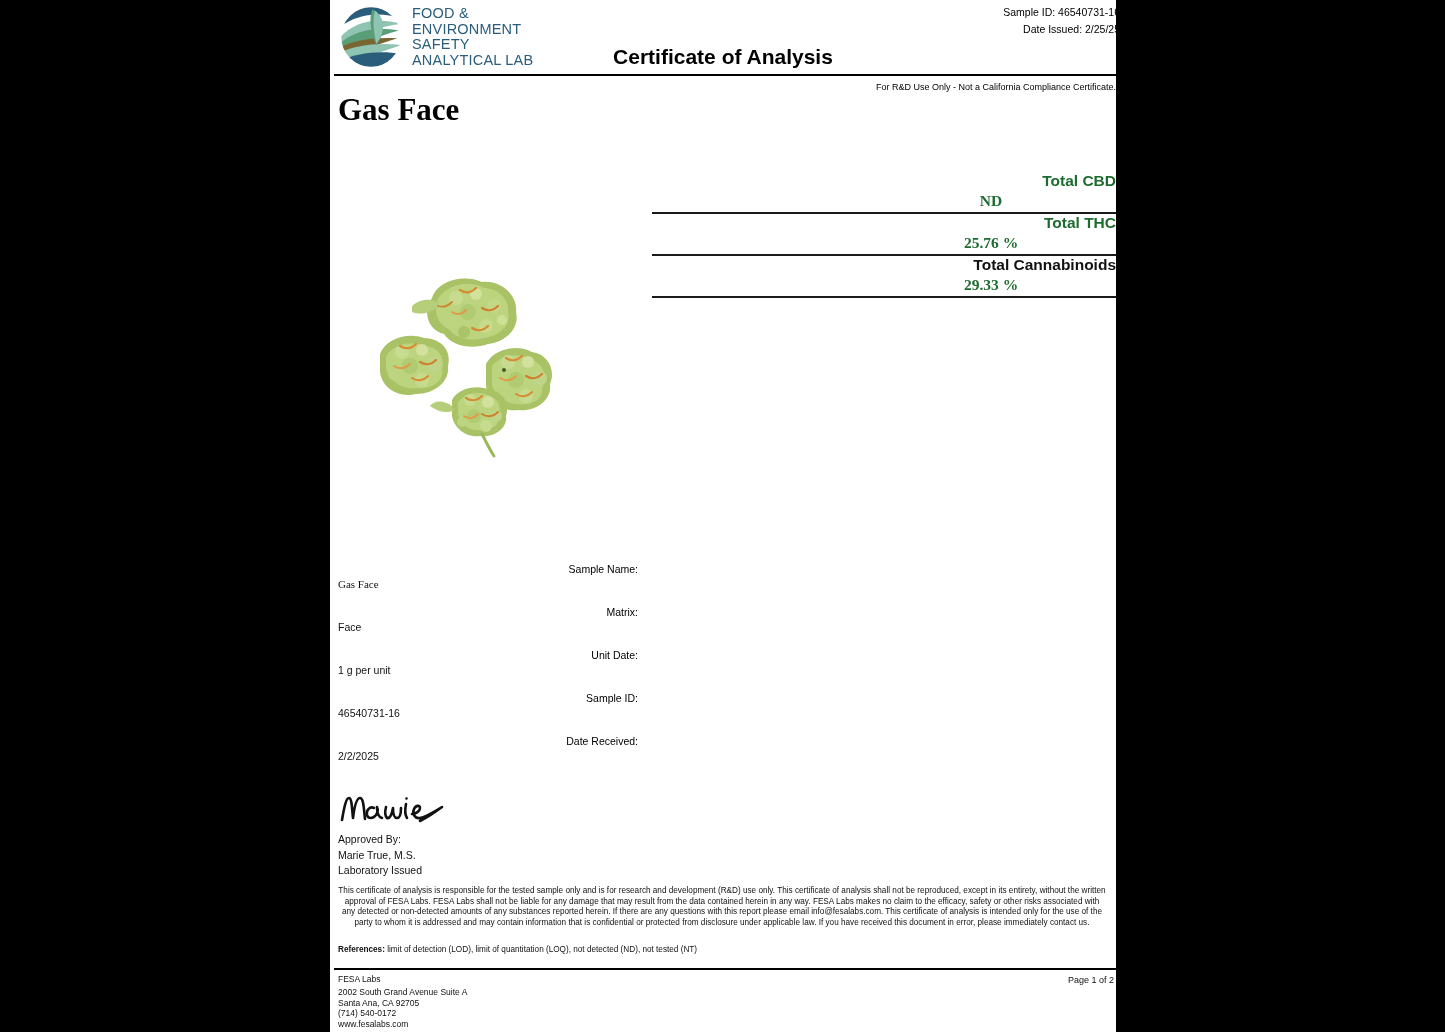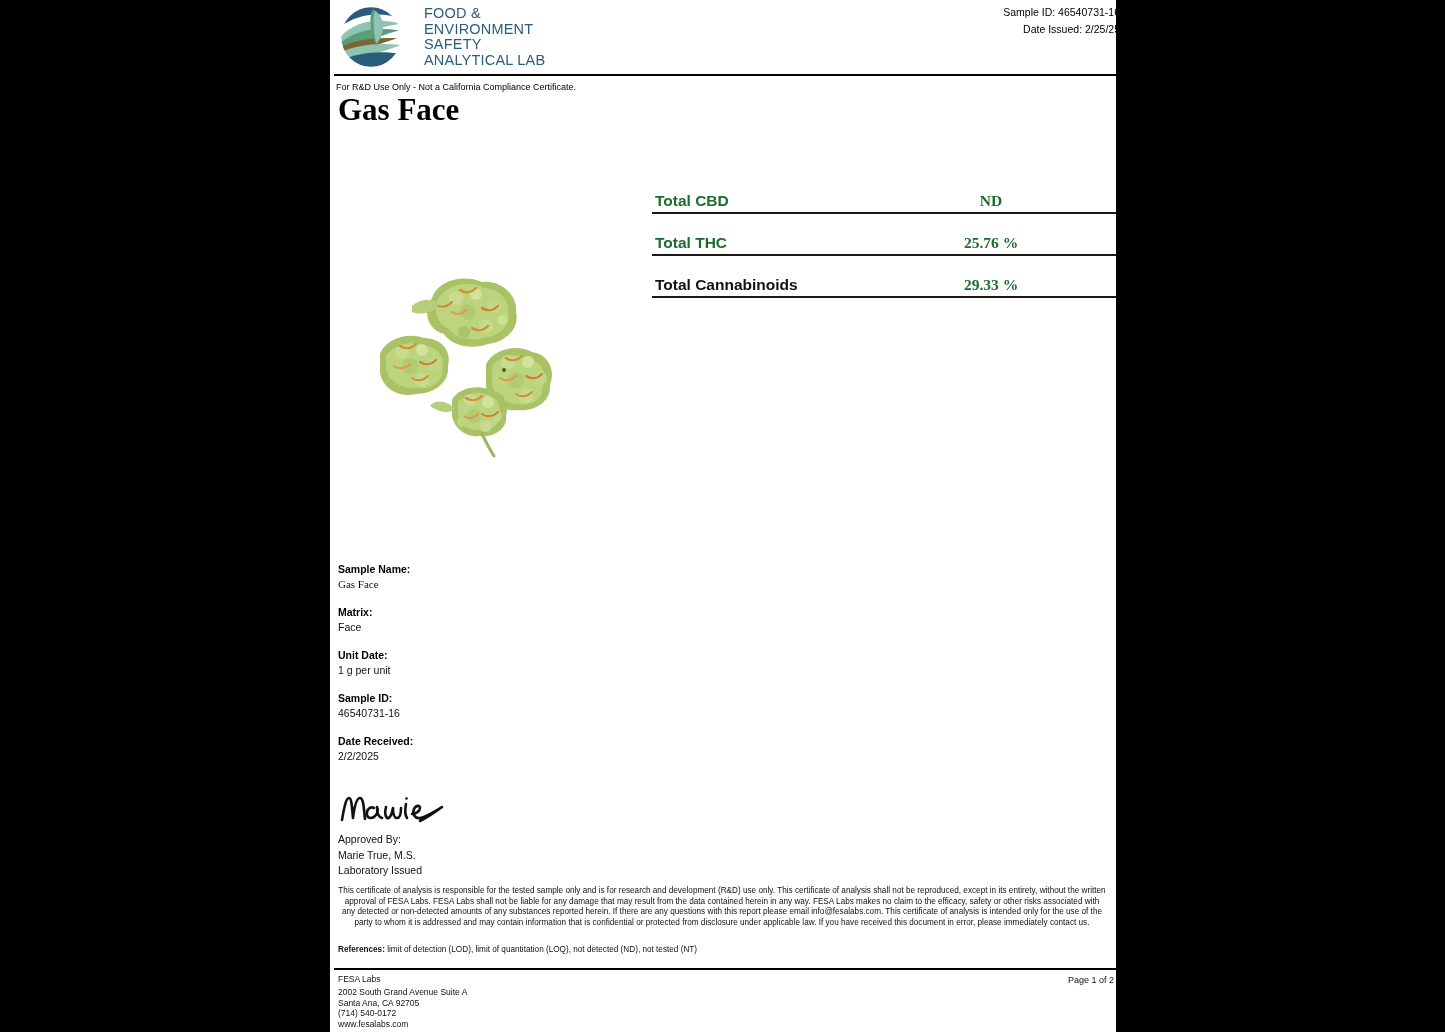--- a/index.html
+++ b/index.html
@@ -35,21 +35,21 @@
     top: 4px;
     display: flex;
     align-items: center;
   }
   .logo-mark {
     width: 66px;
     height: 66px;
     flex: 0 0 66px;
   }
   .logo-text {
-    margin-left: 20px;
+    margin-left: 8px;
     color: #2a5d7c;
     font-size: 14.5px;
     line-height: 15.5px;
     letter-spacing: 0.2px;
     font-weight: 400;
   }
   .logo-text div { white-space: nowrap; }
 
   .coa-title {
     position: absolute;
@@ -76,24 +76,24 @@
     left: 4px;
     right: 0;
     top: 74px;
     height: 2px;
     background: #000;
   }
 
   
   .rd-note {
     position: absolute;
-    left: 6px;
+    left: 16px;
     right: 0;
     top: 82px;
-    text-align: left;
+    text-align: right;
     font-size: 9px;
     color: #000;
   }
   .product-name {
     position: absolute;
     left: 8px;
     top: 92px;
     font-family: "Liberation Serif", serif;
     font-size: 31px;
     font-weight: bold;
@@ -106,20 +106,21 @@
     left: 322px;
     top: 172px;
     right: 0;
   }
   .sum-row {
     display: flex;
     align-items: flex-end;
     border-bottom: 2px solid #1a1a1a;
     height: 38px;
     padding-bottom: 2px;
+    flex-direction: column;
   }
   .sum-label {
     flex: 1;
     font-size: 15.5px;
     font-weight: bold;
     color: #1d6b2e;
     padding-left: 3px;
   }
   .sum-label.dark { color: #111; }
   .sum-value {
@@ -143,23 +144,24 @@
   
   .details {
     position: absolute;
     left: 8px;
     top: 562px;
     width: 300px;
   }
   .detail-group { margin-bottom: 13px; }
   .detail-label {
     font-size: 10.5px;
-    font-weight: bold;
+    font-weight: normal;
     color: #000;
     line-height: 15px;
+    text-align: right;
   }
   .detail-value {
     font-size: 10.5px;
     color: #111;
     line-height: 15px;
   }
   .detail-value.serif {
     font-family: "Liberation Serif", serif;
     font-size: 11px;
   }
@@ -257,20 +259,21 @@
         <circle cx="50" cy="50" r="46" fill="none" stroke="#ffffff" stroke-width="2"></circle>
       </svg>
       <div class="logo-text">
         <div>FOOD &amp;</div>
         <div>ENVIRONMENT</div>
         <div>SAFETY</div>
         <div>ANALYTICAL LAB</div>
       </div>
     </div>
 
+    <div class="coa-title">Certificate of Analysis</div>
 
     <div class="meta-top">
       <div>Sample ID: 46540731-16</div>
       <div>Date Issued: 2/25/25</div>
     </div>
 
     <div class="hrule-header"></div>
   </div>
 
   <div class="rd-note">For R&amp;D Use Only - Not a California Compliance Certificate.</div>

